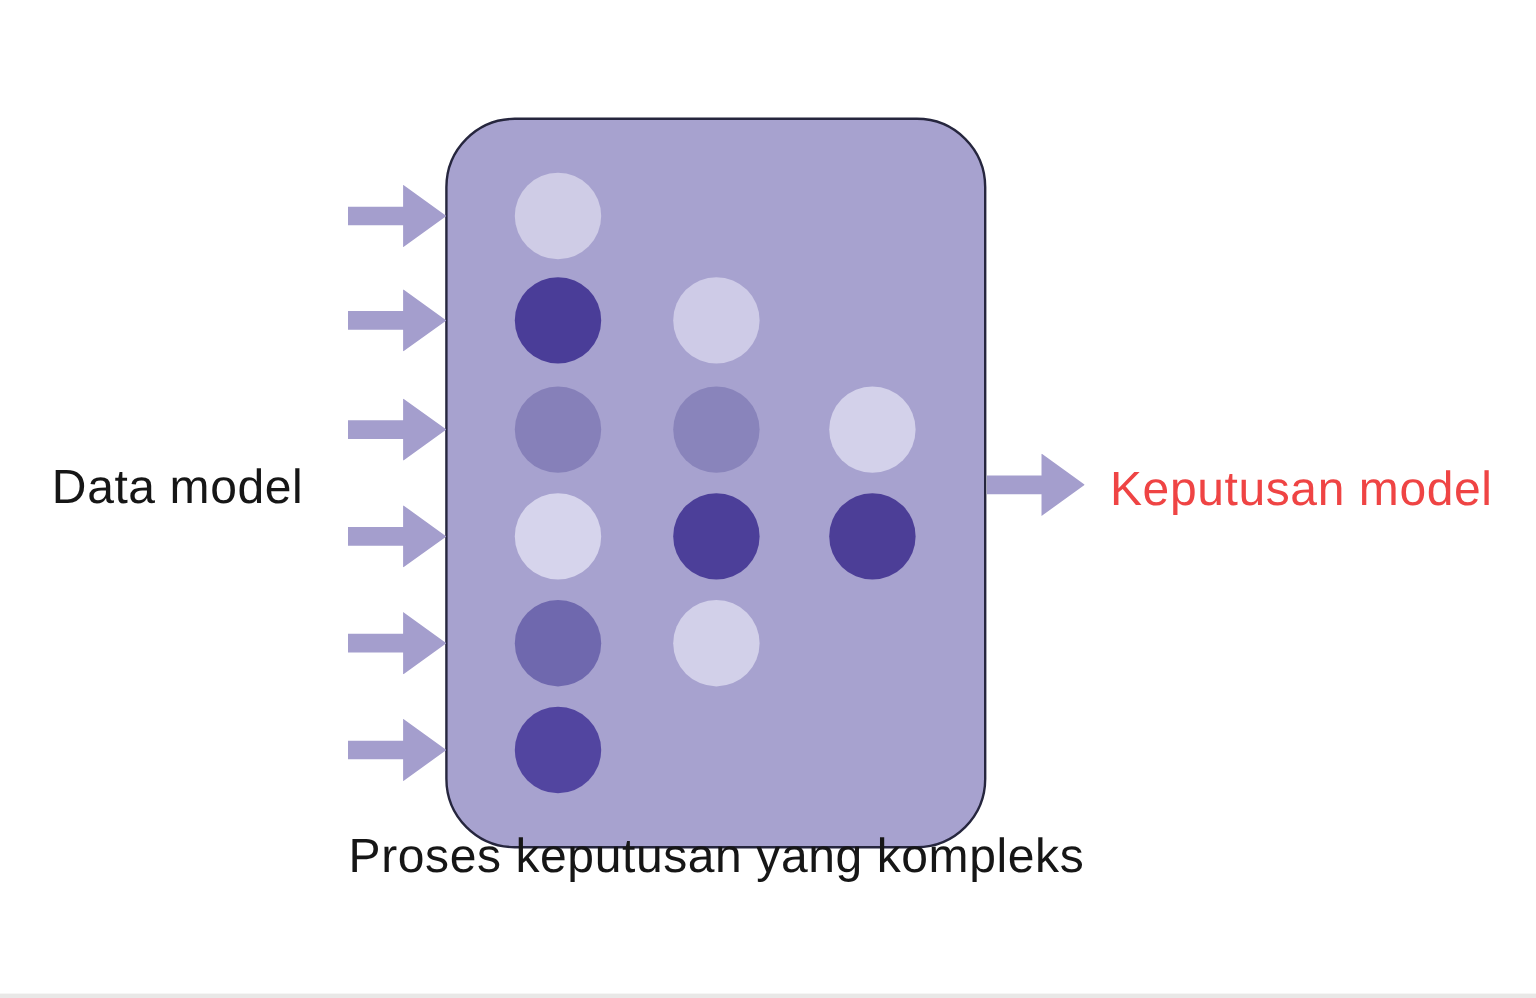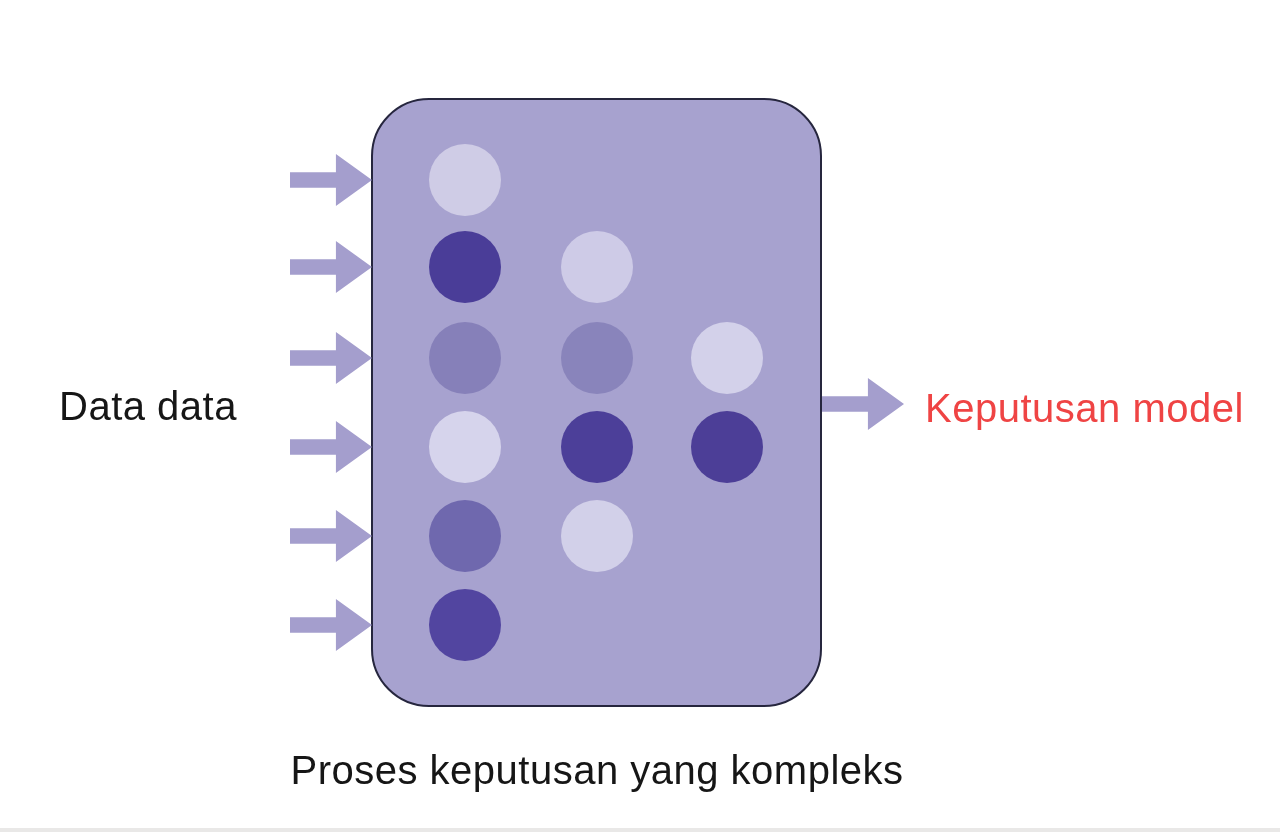--- a/index.html
+++ b/index.html
@@ -15,31 +15,31 @@
   .arrow{
     position:absolute;width:82px;height:52px;background:#a49ecd;
     clip-path:polygon(0 35%,56% 35%,56% 0,100% 50%,56% 100%,56% 65%,0 65%);
   }
   .label{
     position:absolute;font-size:40px;letter-spacing:0.5px;color:#161616;
     font-weight:500;white-space:nowrap;
   }
   .input-label{left:148px;top:384px;transform:translateX(-50%);text-align:center;line-height:45px;}
   .output-label{left:925px;top:386px;}
-  .process-label{left:597px;top:748px;transform:translateX(-50%);}
+  .process-label{left:597px;top:692px;transform:translateX(-50%);}
   .bottom-edge{position:absolute;left:0;right:0;bottom:0;height:4px;background:rgba(120,115,105,0.16);}
 </style>
 </head>
 <body>
 
 <div class="scene" style="background: rgb(255, 255, 255);">
   <div class="box" style="left: 371px; top: 98px; width: 451px; height: 609px; border-radius: 58px; background: rgb(167, 162, 207); border-color: rgb(38, 38, 62);"></div>
 
   <div class="label input-label" style="color: rgb(22, 22, 22);">
-    <div>Data data</div>
+    <div>Data model</div>
   </div>
 
   <div class="label output-label" style="color: #ef4444;">Keputusan model</div>
 
   <div class="label process-label" style="color: rgb(22, 22, 22);">Proses keputusan yang kompleks</div>
 
   <div class="bottom-edge"></div>
 <div class="arrow" style="left: 290px; top: 154px; background: rgb(164, 158, 205);"></div>
     <div class="arrow" style="left: 290px; top: 241px; background: rgb(164, 158, 205);"></div>
     <div class="arrow" style="left: 290px; top: 332px; background: rgb(164, 158, 205);"></div>

